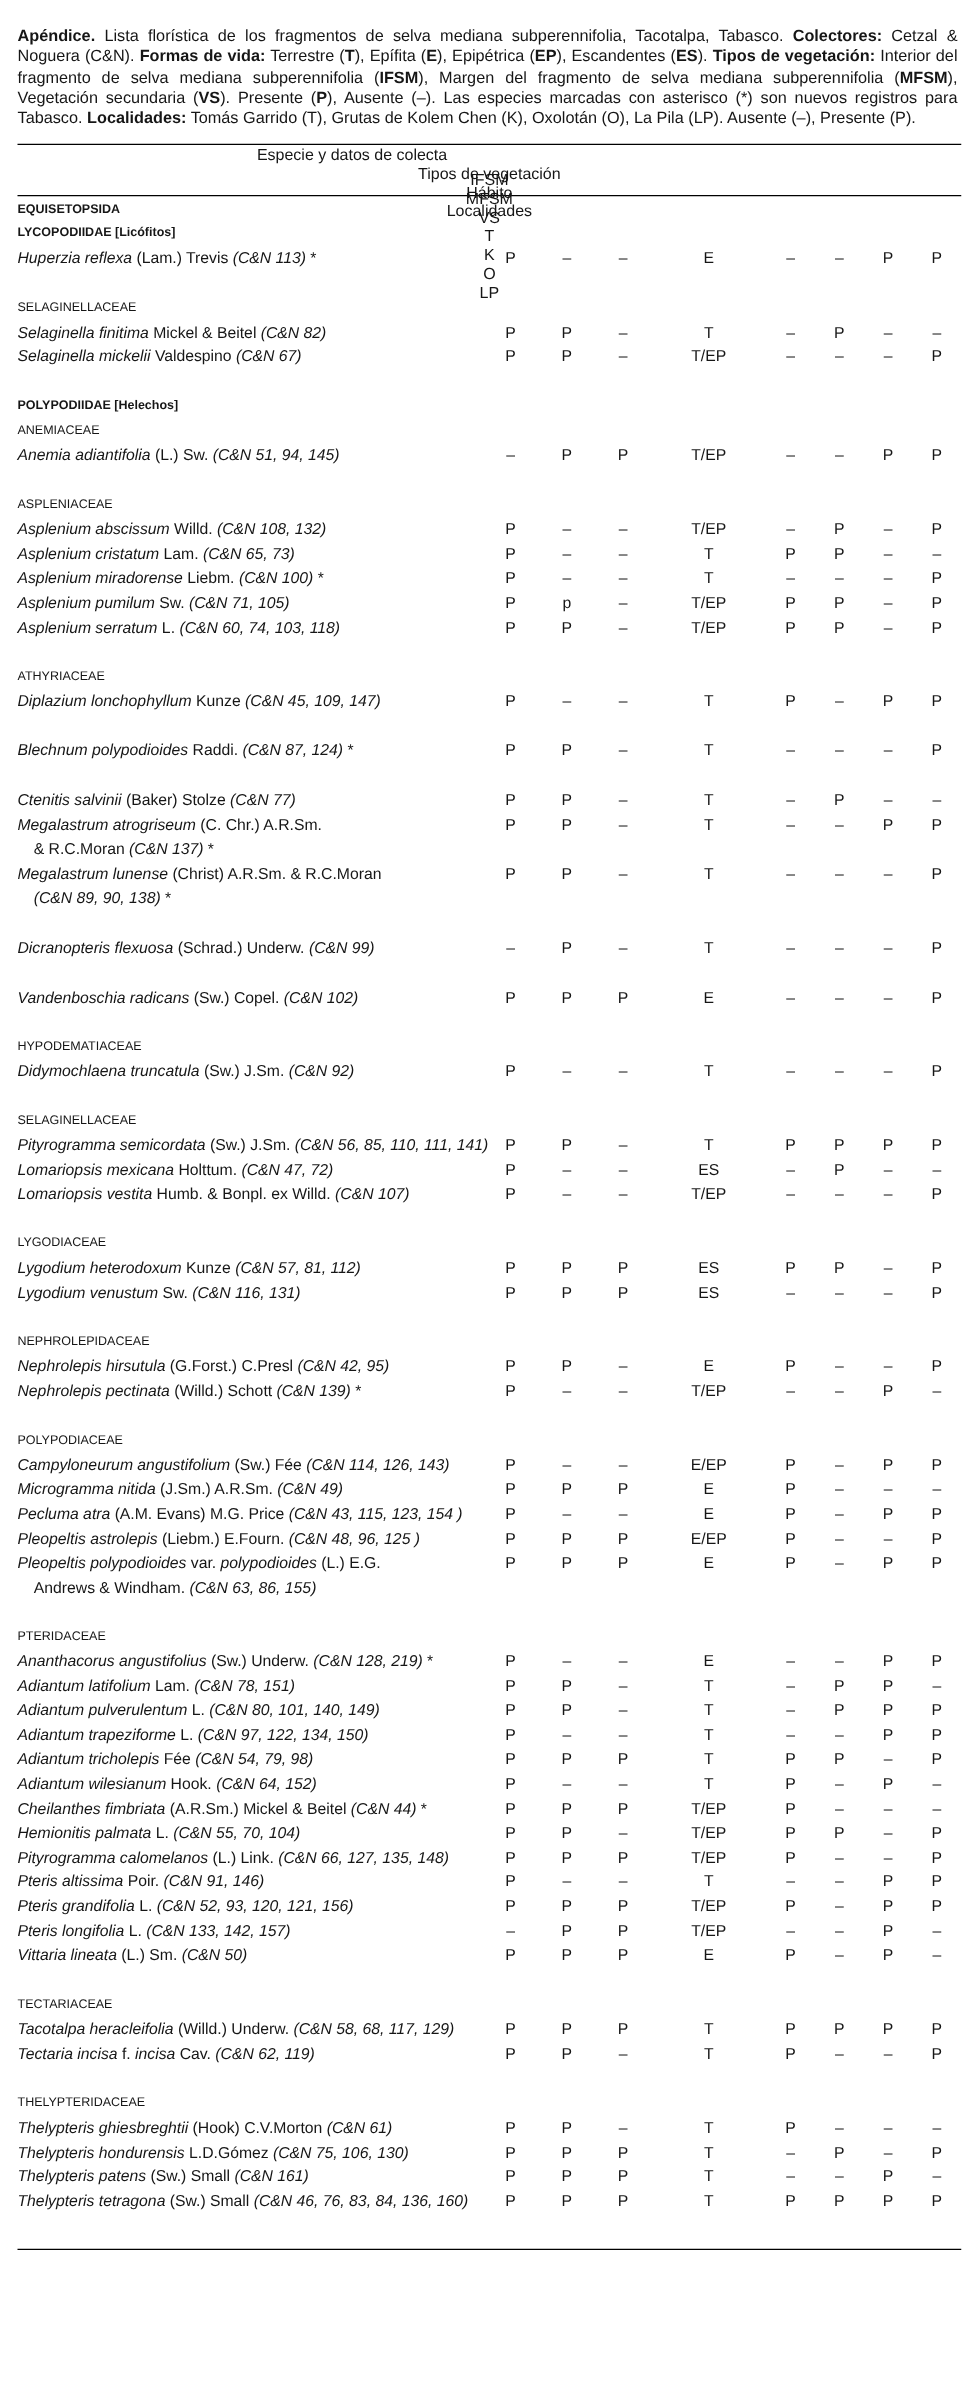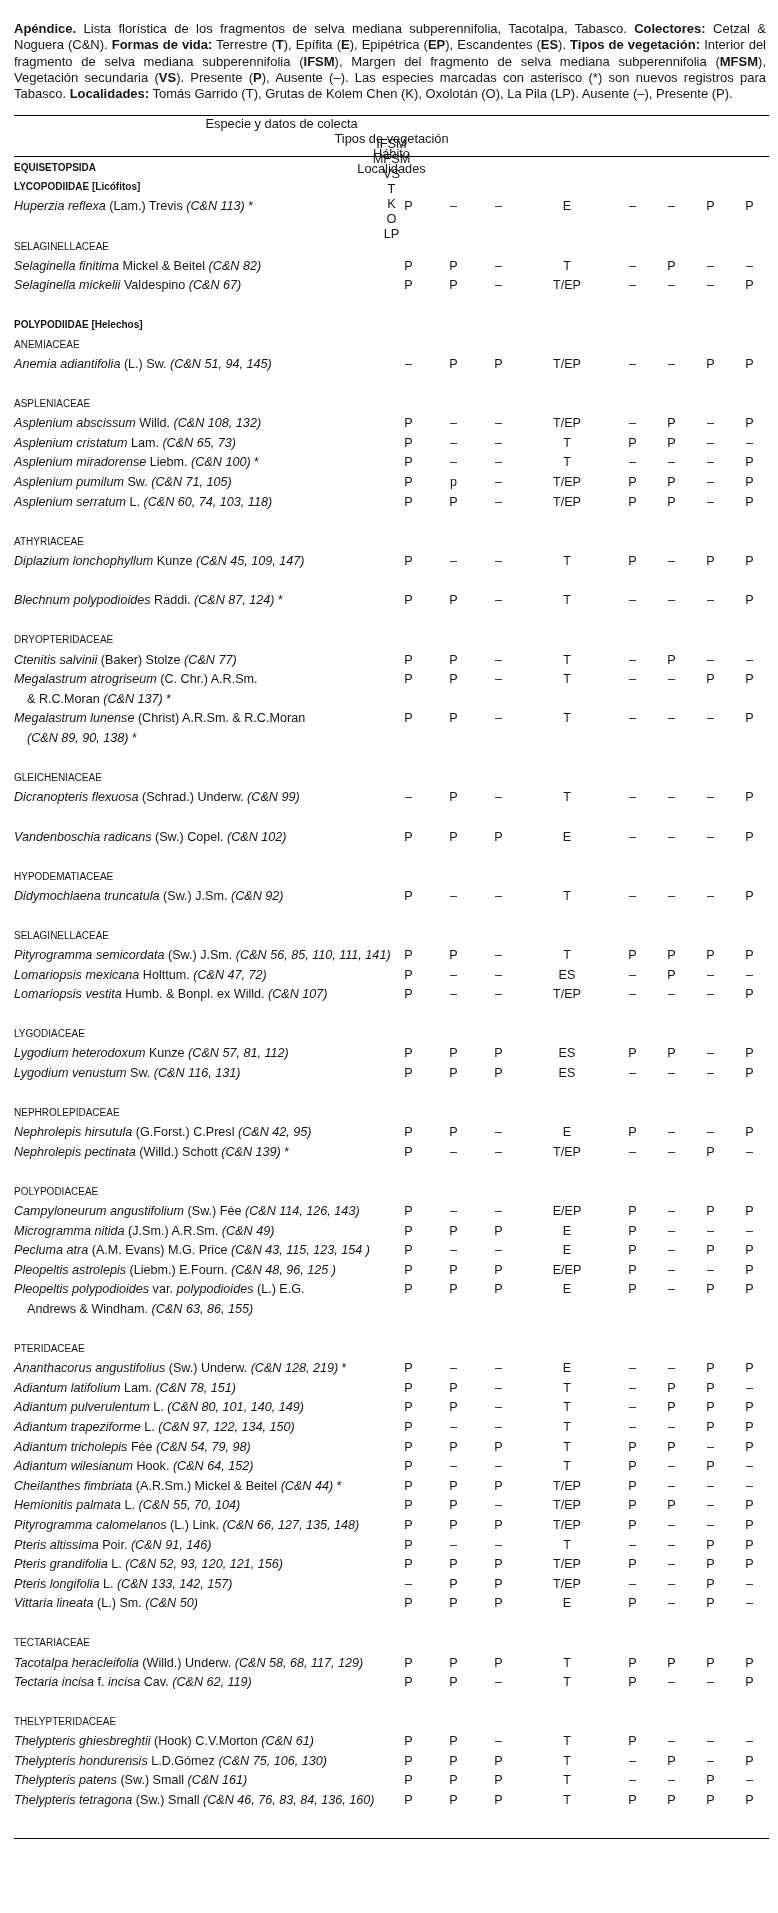--- a/index.html
+++ b/index.html
@@ -231,23 +231,20 @@
           <div class="c-veg">P</div>
           <div class="c-veg">P</div>
           <div class="c-veg">–</div>
           <div class="c-hab">T</div>
           <div class="c-loc">–</div>
           <div class="c-loc">–</div>
           <div class="c-loc">–</div>
           <div class="c-loc">P</div>
         </div>
         <div class="spacer"></div>
-        <div class="row caps-row">
-          <div class="c-sp">DRYOPTERIDACEAE</div>
-        </div>
         <div class="row">
           <div class="c-sp"><span class="it">Ctenitis salvinii</span><span> (Baker) Stolze </span><span class="it">(C&amp;N 77)</span></div>
           <div class="c-veg">P</div>
           <div class="c-veg">P</div>
           <div class="c-veg">–</div>
           <div class="c-hab">T</div>
           <div class="c-loc">–</div>
           <div class="c-loc">P</div>
           <div class="c-loc">–</div>
           <div class="c-loc">–</div>
@@ -274,23 +271,20 @@
           <div class="c-hab">T</div>
           <div class="c-loc">–</div>
           <div class="c-loc">–</div>
           <div class="c-loc">–</div>
           <div class="c-loc">P</div>
         </div>
         <div class="row">
           <div class="c-sp cont"><span class="it">(C&amp;N 89, 90, 138)</span><span> *</span></div>
         </div>
         <div class="spacer"></div>
-        <div class="row caps-row">
-          <div class="c-sp">GLEICHENIACEAE</div>
-        </div>
         <div class="row">
           <div class="c-sp"><span class="it">Dicranopteris flexuosa</span><span> (Schrad.) Underw. </span><span class="it">(C&amp;N 99)</span></div>
           <div class="c-veg">–</div>
           <div class="c-veg">P</div>
           <div class="c-veg">–</div>
           <div class="c-hab">T</div>
           <div class="c-loc">–</div>
           <div class="c-loc">–</div>
           <div class="c-loc">–</div>
           <div class="c-loc">P</div>

